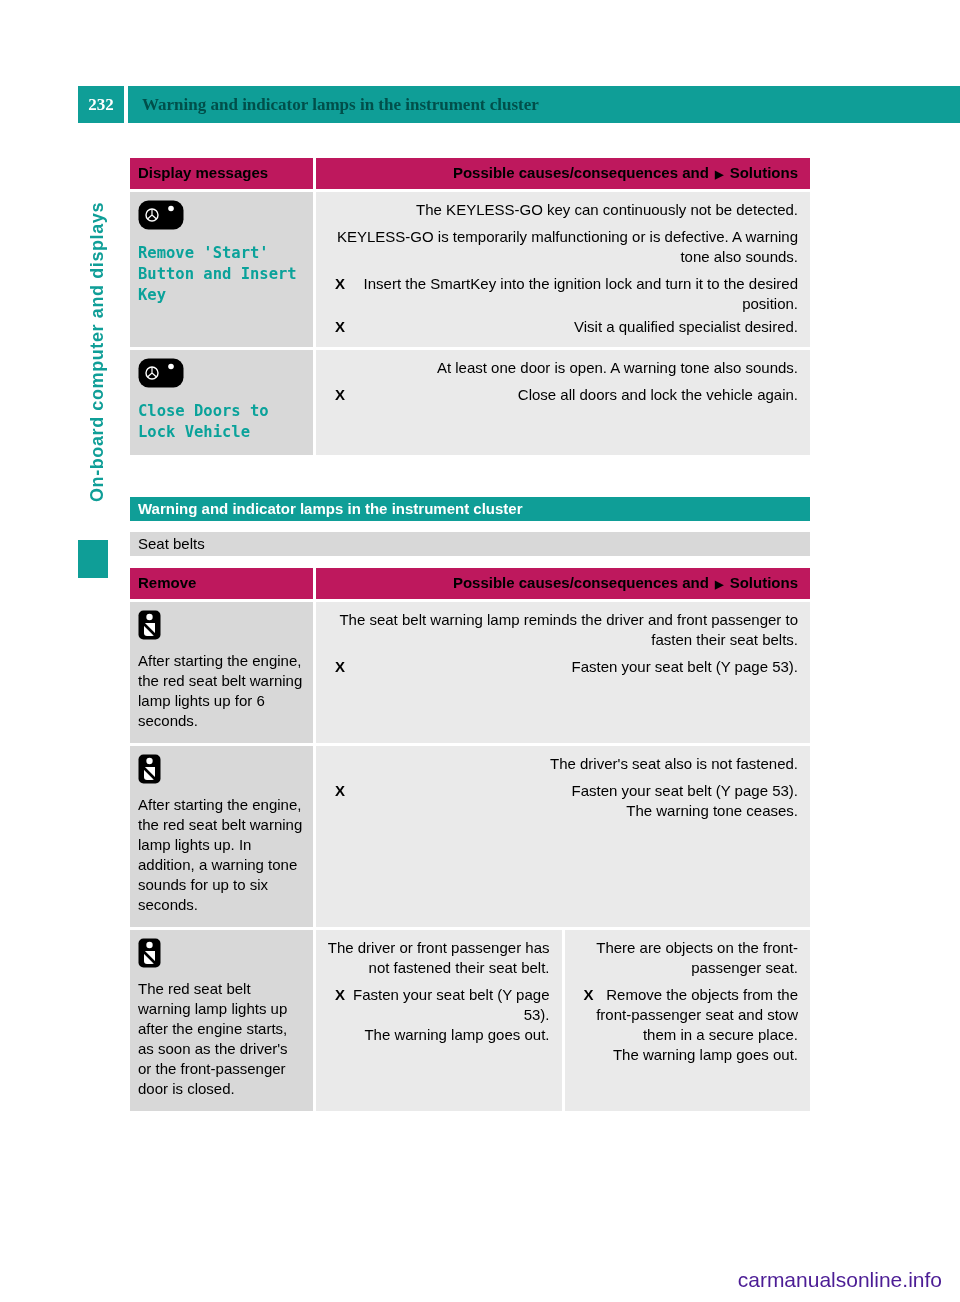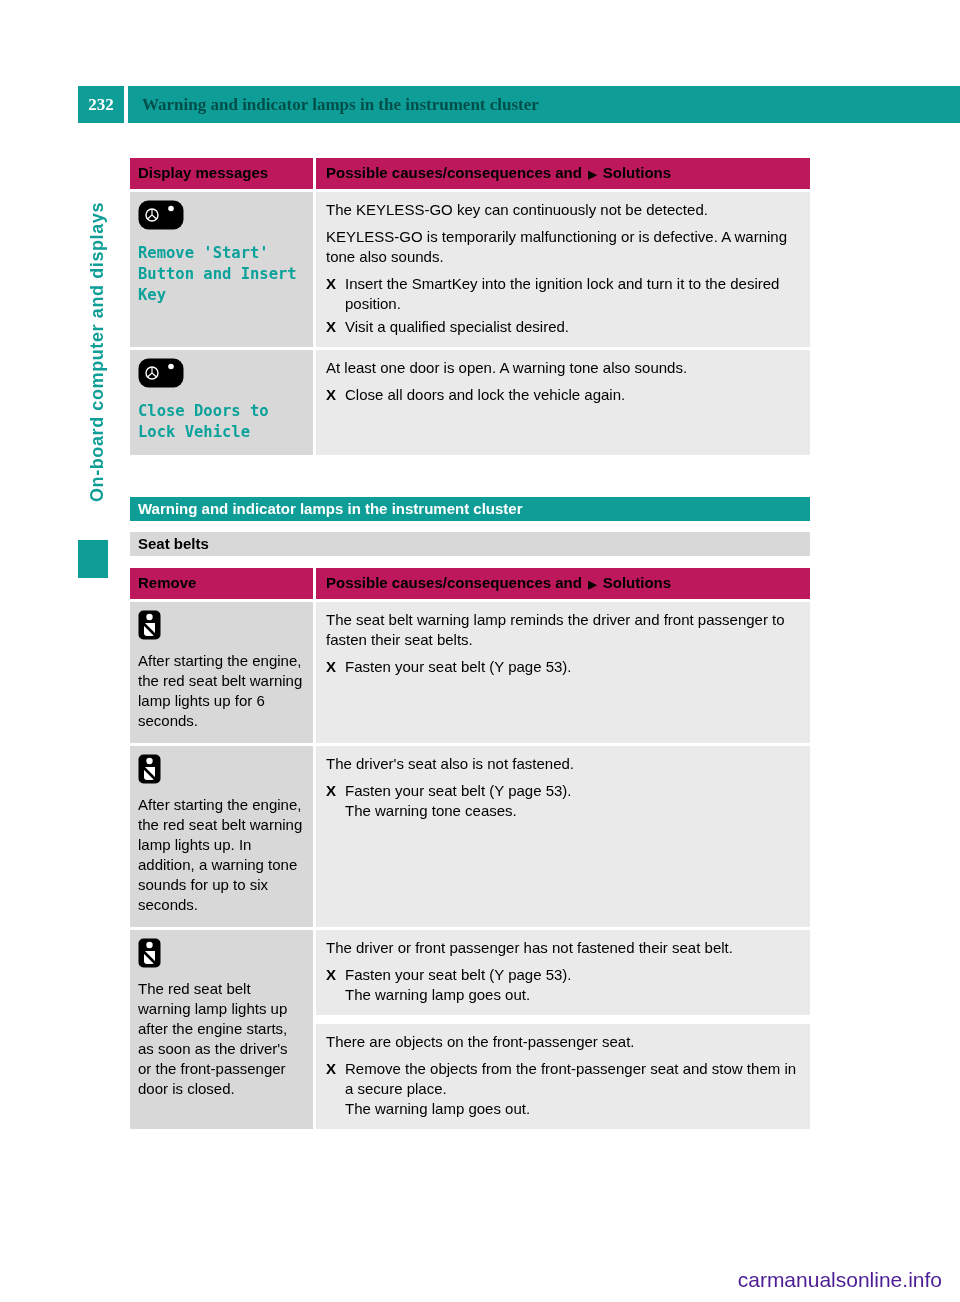--- a/index.html
+++ b/index.html
@@ -26,23 +26,23 @@
     transform:translate(-50%,-50%) rotate(-90deg); white-space:nowrap;
     color:#0f9e97; font-weight:bold; font-size:18px; letter-spacing:0.6px;
   }
   .sidebar-marker { position:absolute; left:78px; top:540px; width:30px; height:38px; background:#0f9e97; }
 
   
   .content { position:absolute; left:130px; top:158px; width:680px; line-height:20px; }
 
   .t-row { display:flex; gap:3px; margin-bottom:3px; align-items:stretch; }
   .c-left  { width:183px; flex:none; background:#d8d8d8; padding:8px 9px 12px 8px; box-sizing:border-box; }
-  .c-right { flex:1; background:#eaeaea; padding:8px 12px 10px 10px; box-sizing:border-box; }
+  .c-right { flex:1; background:#eaeaea; padding:8px 12px 10px 10px; box-sizing:border-box;text-align:right; }
   .t-row.head .c-left, .t-row.head .c-right { background:#be185d; font-weight:bold; padding-top:5px; padding-bottom:5px; }
-  .right-stack { flex:1; display:flex; flex-direction:column; gap:9px; }
+  .right-stack { flex:1; display:flex; flex-direction:row; gap:3px; }
   .right-stack .c-right { flex:1; }
 
   .msg {
     font-family:"DejaVu Sans Mono","Liberation Mono",monospace; font-weight:bold;
     color:#0aa29a; white-space:pre-line; margin-top:11px; font-size:15.5px; line-height:21px;
   }
   .problem-text { margin-top:9px; }
 
   .para { margin:0 0 7px 0; }
   .para:last-child { margin-bottom:0; }
@@ -53,21 +53,21 @@
   .step-sub:empty { display:none; }
 
   .sol-glyph { font-size:11px; padding:0 2px; }
 
   .section-bar {
     margin-top:42px; height:24px; line-height:24px; background:#0f9e97;
     color:#ffffff; font-weight:bold; padding-left:8px;
   }
   .sub-bar {
     margin-top:11px; height:24px; line-height:24px; background:#d8d8d8;
-    color:#000; font-weight:bold; padding-left:8px;
+    color:#000; font-weight:normal; padding-left:8px;
   }
   .table2 { margin-top:12px; }
 
   .icon-box { height:32px; }
   .icon-box svg { display:block; }
 
   .watermark {
     position:absolute; right:18px; bottom:10px; color:#4c1d95; font-size:21px;
   }
 </style>

